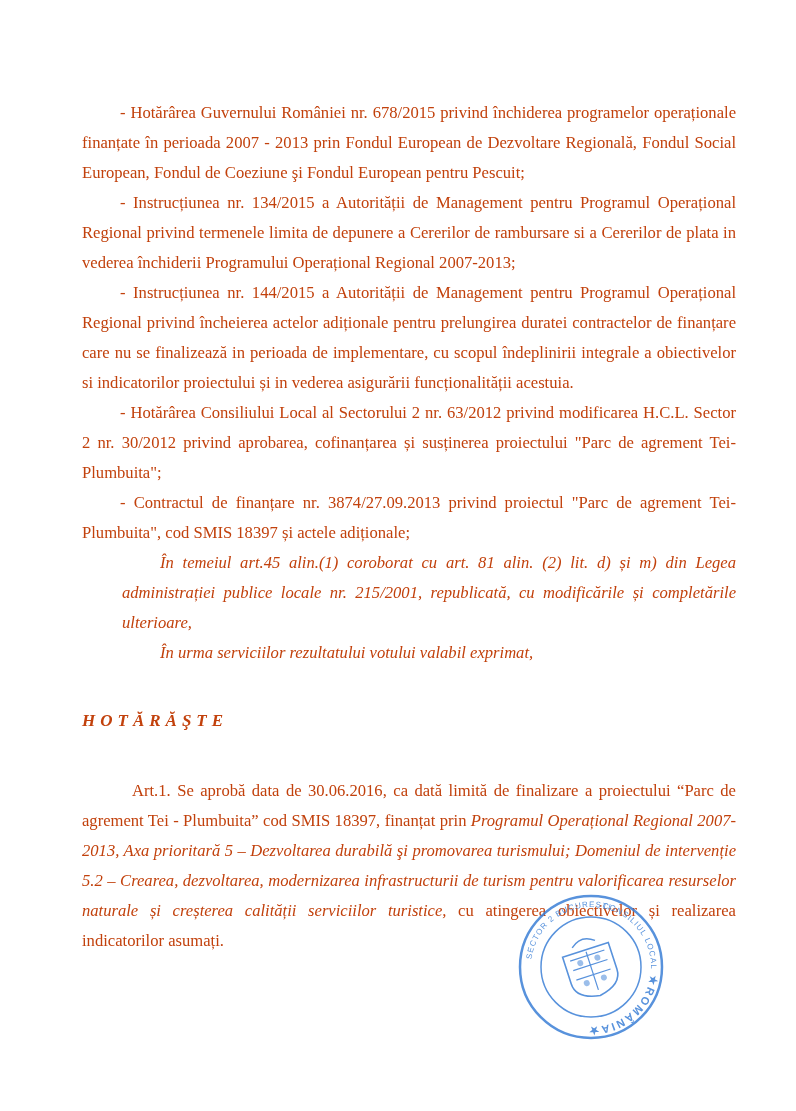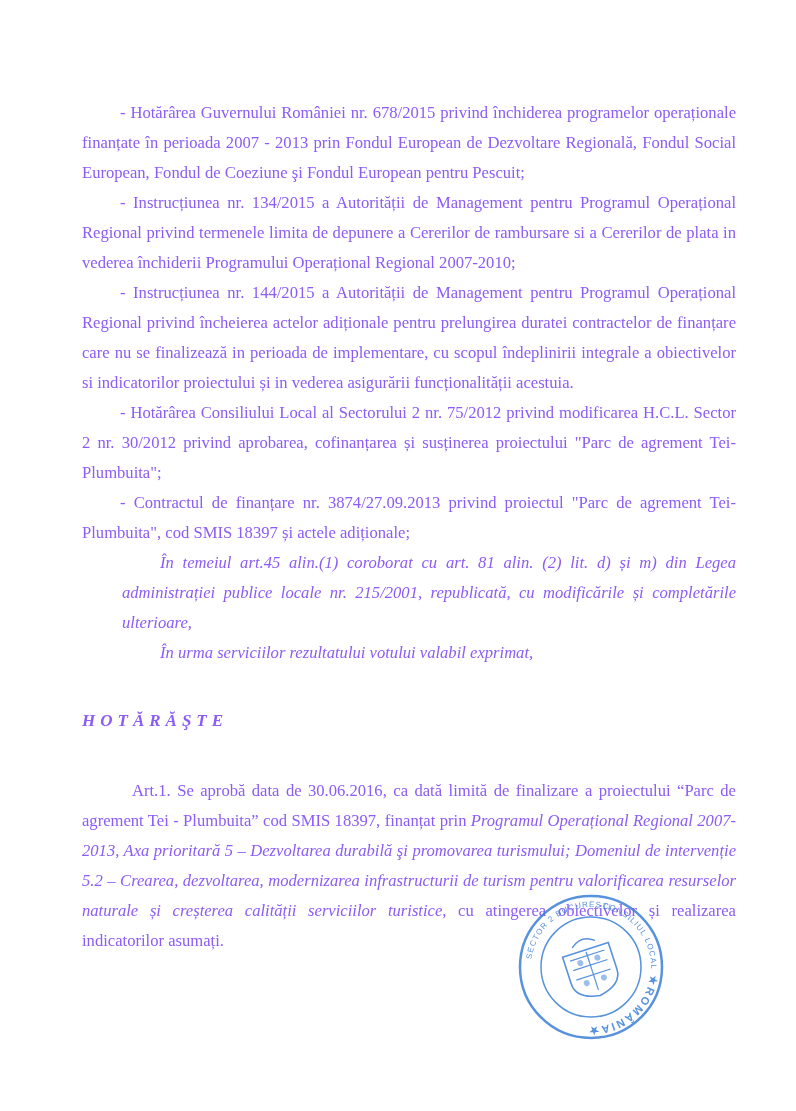--- a/index.html
+++ b/index.html
@@ -1,42 +1,42 @@
 <!DOCTYPE html>
 <html><head>
 <meta charset="utf-8">
 <style>
   html, body { margin: 0; padding: 0; background: #ffffff; }
   body { width: 796px; height: 1111px; position: relative; overflow: hidden; }
   .page {
     position: absolute; left: 82px; top: 98px; width: 654px;
-    font-family: "Liberation Serif", serif; font-size: 16.6px; color: #8b5cf6;
+    font-family: "Liberation Serif", serif; font-size: 16.6px; color: #c2410c;
     line-height: 30px;
   }
   .para { margin: 0; text-align: justify; text-indent: 38px; }
   .para.ital { font-style: italic; margin-left: 40px; }
   .title {
     font-style: italic; font-weight: bold;
     letter-spacing: 5px; font-size: 17px; margin: 38px 0 40px 0;
   }
   .art { margin: 0; text-align: justify; text-indent: 50px; }
   .art b { font-weight: normal; }
   .art i { font-style: italic; margin-top: 44px; }
   .stamp {
     position: absolute; left: 517px; top: 893px; width: 148px; height: 148px;
   }
 </style>
 </head>
 <body>
 
 <div class="page">
   <p class="para">- Hotărârea Guvernului României nr. 678/2015 privind închiderea programelor operaționale finanțate în perioada 2007 - 2013 prin Fondul European de Dezvoltare Regională, Fondul Social European, Fondul de Coeziune şi Fondul European pentru Pescuit;</p>
-  <p class="para">- Instrucțiunea nr. 134/2015 a Autorității de Management pentru Programul Operațional Regional privind termenele limita de depunere a Cererilor de rambursare si a Cererilor de plata in vederea închiderii Programului Operațional Regional 2007-2010;</p>
+  <p class="para">- Instrucțiunea nr. 134/2015 a Autorității de Management pentru Programul Operațional Regional privind termenele limita de depunere a Cererilor de rambursare si a Cererilor de plata in vederea închiderii Programului Operațional Regional 2007-2013;</p>
   <p class="para">- Instrucțiunea nr. 144/2015 a Autorității de Management pentru Programul Operațional Regional privind încheierea actelor adiționale pentru prelungirea duratei contractelor de finanțare care nu se finalizează in perioada de implementare, cu scopul îndeplinirii integrale a obiectivelor si indicatorilor proiectului și in vederea asigurării funcționalității acestuia.</p>
-  <p class="para">- Hotărârea Consiliului Local al Sectorului 2 nr. 75/2012 privind modificarea H.C.L. Sector 2 nr. 30/2012 privind aprobarea, cofinanțarea și susținerea proiectului "Parc de agrement Tei- Plumbuita";</p>
+  <p class="para">- Hotărârea Consiliului Local al Sectorului 2 nr. 63/2012 privind modificarea H.C.L. Sector 2 nr. 30/2012 privind aprobarea, cofinanțarea și susținerea proiectului "Parc de agrement Tei- Plumbuita";</p>
   <p class="para">- Contractul de finanțare nr. 3874/27.09.2013 privind proiectul "Parc de agrement Tei- Plumbuita", cod SMIS 18397 și actele adiționale;</p>
   <p class="para ital">În temeiul art.45 alin.(1) coroborat cu art. 81 alin. (2) lit. d) și m) din Legea administrației publice locale nr. 215/2001, republicată, cu modificările și completările ulterioare,</p>
   <p class="para ital">În urma serviciilor rezultatului votului valabil exprimat,</p>
 
   <div class="title">HOTĂRĂŞTE</div>
 
   <p class="art"><b>Art.1.</b><span> Se aprobă data de 30.06.2016, ca dată limită de finalizare a proiectului “Parc de agrement Tei - Plumbuita” cod SMIS 18397, finanțat prin </span><i>Programul Operațional Regional 2007-2013, Axa prioritară 5 – Dezvoltarea durabilă şi promovarea turismului; Domeniul de intervenție 5.2 – Crearea, dezvoltarea, modernizarea infrastructurii de turism pentru valorificarea resurselor naturale și creșterea calității serviciilor turistice,</i><span> cu atingerea obiectivelor și realizarea indicatorilor asumați.</span></p>
 </div>
 
 <div class="stamp">

